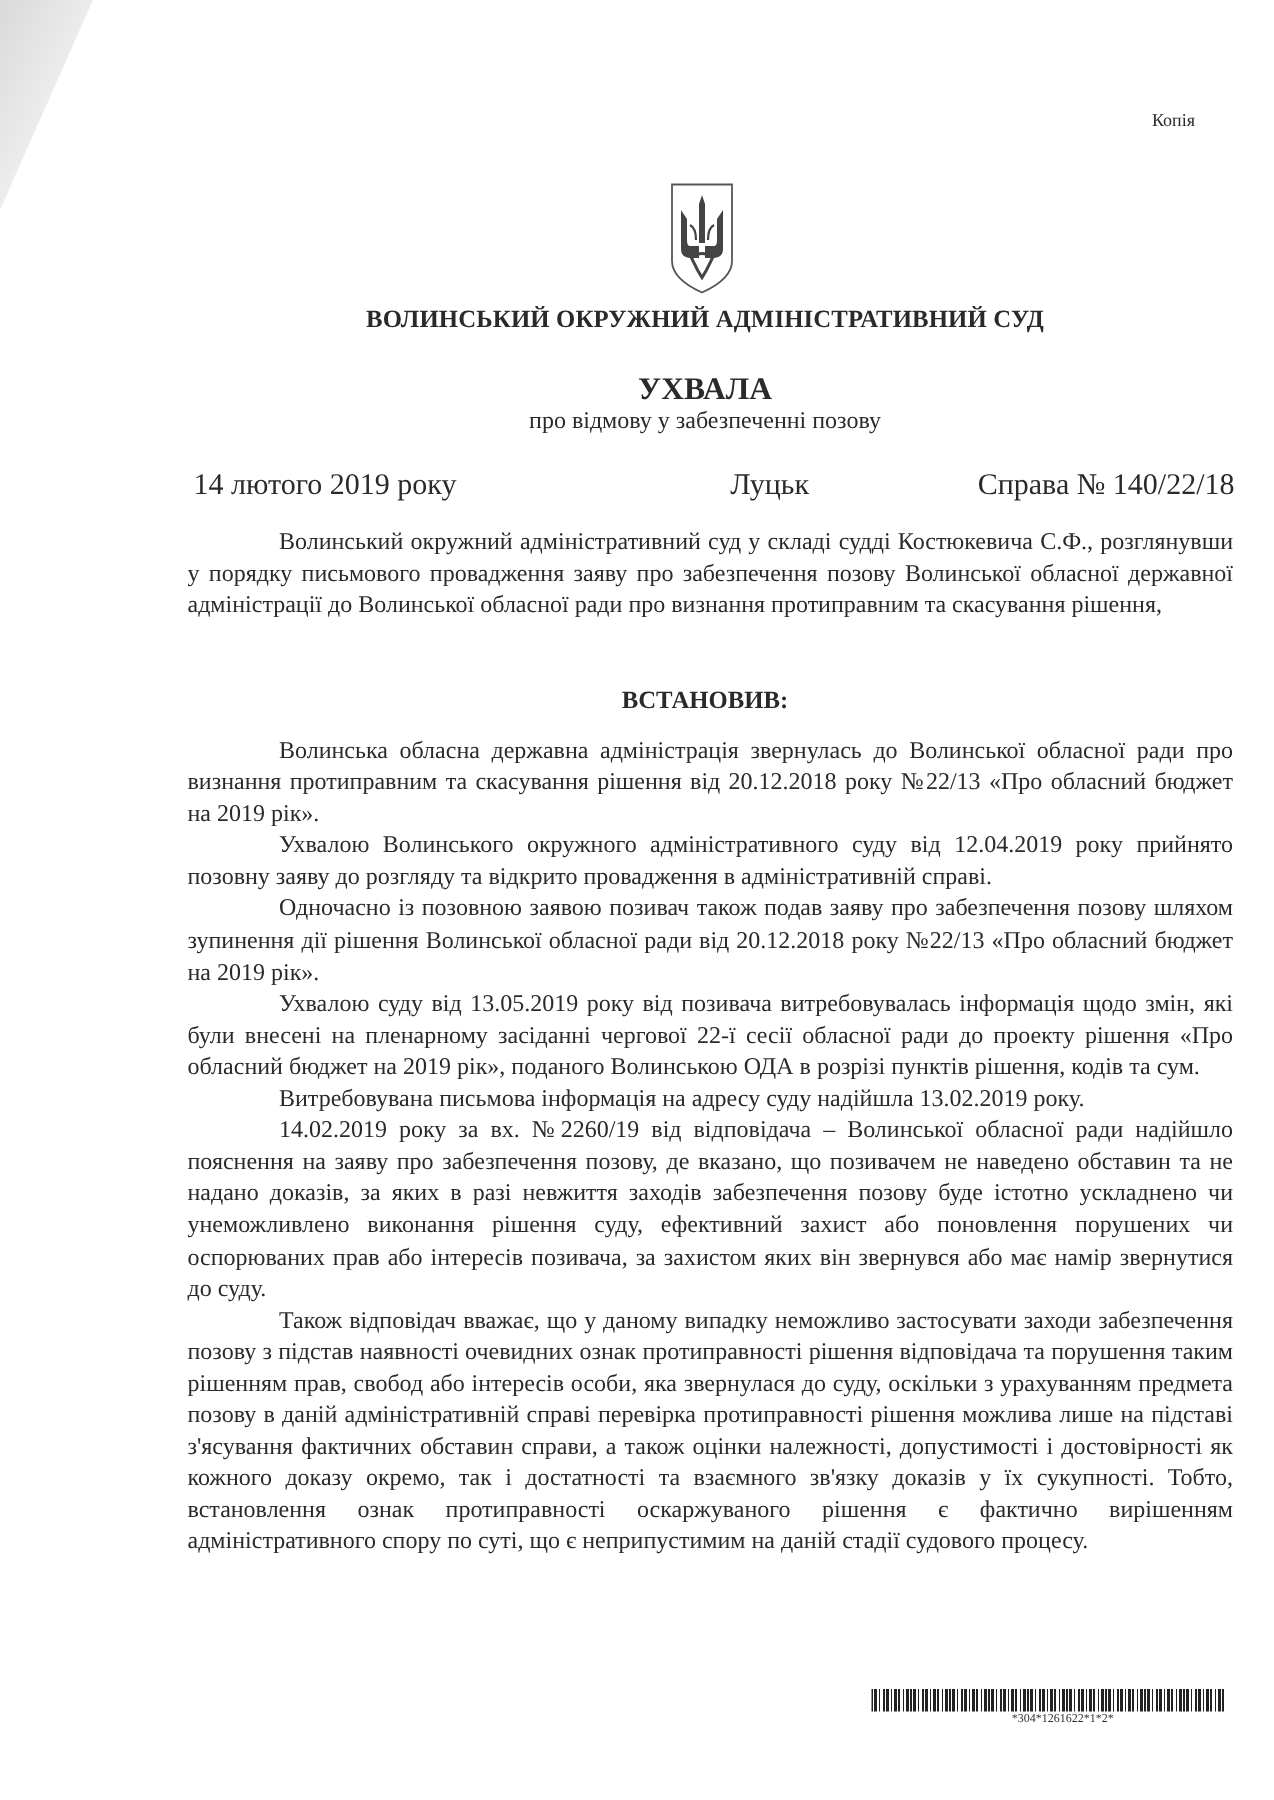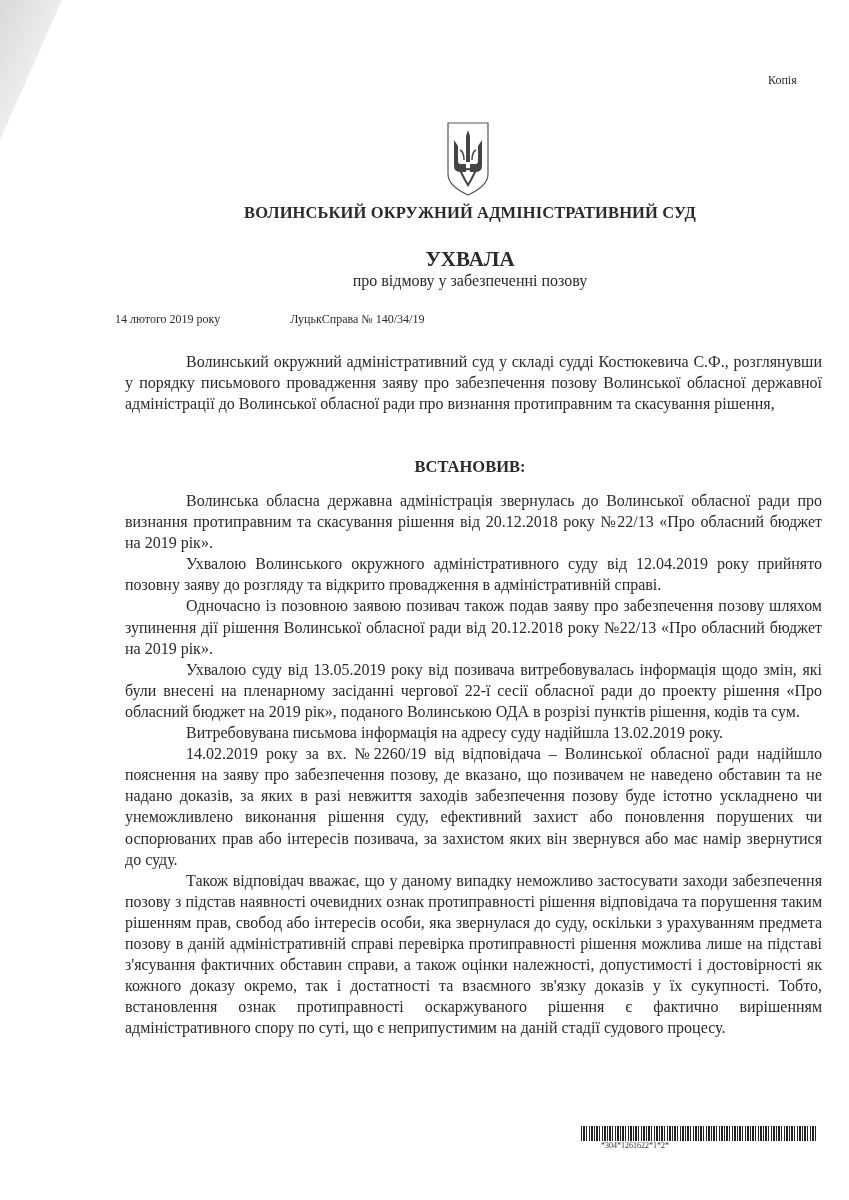--- a/index.html
+++ b/index.html
@@ -22,22 +22,22 @@
   }
   .doc-title {
     position: absolute; top: 247px; left: 0; width: 940px; text-align: center;
     font-weight: bold; font-size: 21px;
   }
   .doc-subtitle {
     position: absolute; top: 272px; left: 0; width: 940px; text-align: center;
     font-size: 16px;
   }
   .meta-row {
-    position: absolute; top: 312px; left: 115px; width: 694px;
-    display: flex; justify-content: flex-start; font-size: 12px;
+    position: absolute; top: 312px; left: 129px; width: 694px;
+    display: flex; justify-content: space-between; font-size: 20px;
   }
   .meta-row span:nth-child(2) { margin-left: 70px; }
   .body-text {
     position: absolute; left: 125px; width: 697px;
     font-size: 16px; line-height: 21.1px; text-align: justify;
   }
   .body-text p { margin: 0; text-indent: 61px; }
   .intro { top: 351px; }
   .heading {
     position: absolute; top: 457px; left: 0; width: 940px; text-align: center;
@@ -45,21 +45,21 @@
   }
   .main { top: 490px; }
   .barcode { position: absolute; left: 581px; top: 1126px; width: 235px; }
   .barcode .bars {
     height: 15px;
     background: repeating-linear-gradient(90deg,
       #222 0 1px, #fff 1px 2px, #222 2px 4px, #fff 4px 5px,
       #222 5px 6px, #fff 6px 8px, #222 8px 9px, #fff 9px 10px,
       #222 10px 12px, #fff 12px 13px);
   }
-  .barcode .code { font-size: 8px; margin-left: 20px; color: #333; }
+  .barcode .code { font-size: 8px; text-align: center; margin-left: 20px; color: #333; }
 </style>
 </head>
 <body>
 
 <div class="page-curl"></div>
 
 <div class="copy-label">Копія</div>
 
 <svg class="coat" viewBox="0 0 42 74">
   <path d="M1 1 H41 V52 Q41 64 21 73 Q1 64 1 52 Z" fill="none" stroke="#555" stroke-width="1.2"></path>
@@ -70,21 +70,21 @@
   <path d="M13 28 Q17 30 17 38 M29 28 Q25 30 25 38" fill="none" stroke="#444" stroke-width="1.5"></path>
 </svg>
 
 <div class="court-name">ВОЛИНСЬКИЙ ОКРУЖНИЙ АДМІНІСТРАТИВНИЙ СУД</div>
 <div class="doc-title">УХВАЛА</div>
 <div class="doc-subtitle">про відмову у забезпеченні позову</div>
 
 <div class="meta-row">
   <span>14 лютого 2019 року</span>
   <span>Луцьк</span>
-  <span>Справа № 140/34/19</span>
+  <span>Справа № 140/22/18</span>
 </div>
 
 <div class="body-text intro">
   <p>Волинський окружний адміністративний суд у складі судді Костюкевича С.Ф., розглянувши у порядку письмового провадження заяву про забезпечення позову Волинської обласної державної адміністрації до Волинської обласної ради про визнання протиправним та скасування рішення,</p>
 </div>
 
 <div class="heading">ВСТАНОВИВ:</div>
 
 <div class="body-text main">
   <p>Волинська обласна державна адміністрація звернулась до Волинської обласної ради про визнання протиправним та скасування рішення від 20.12.2018 року №22/13 «Про обласний бюджет на 2019 рік».</p>

